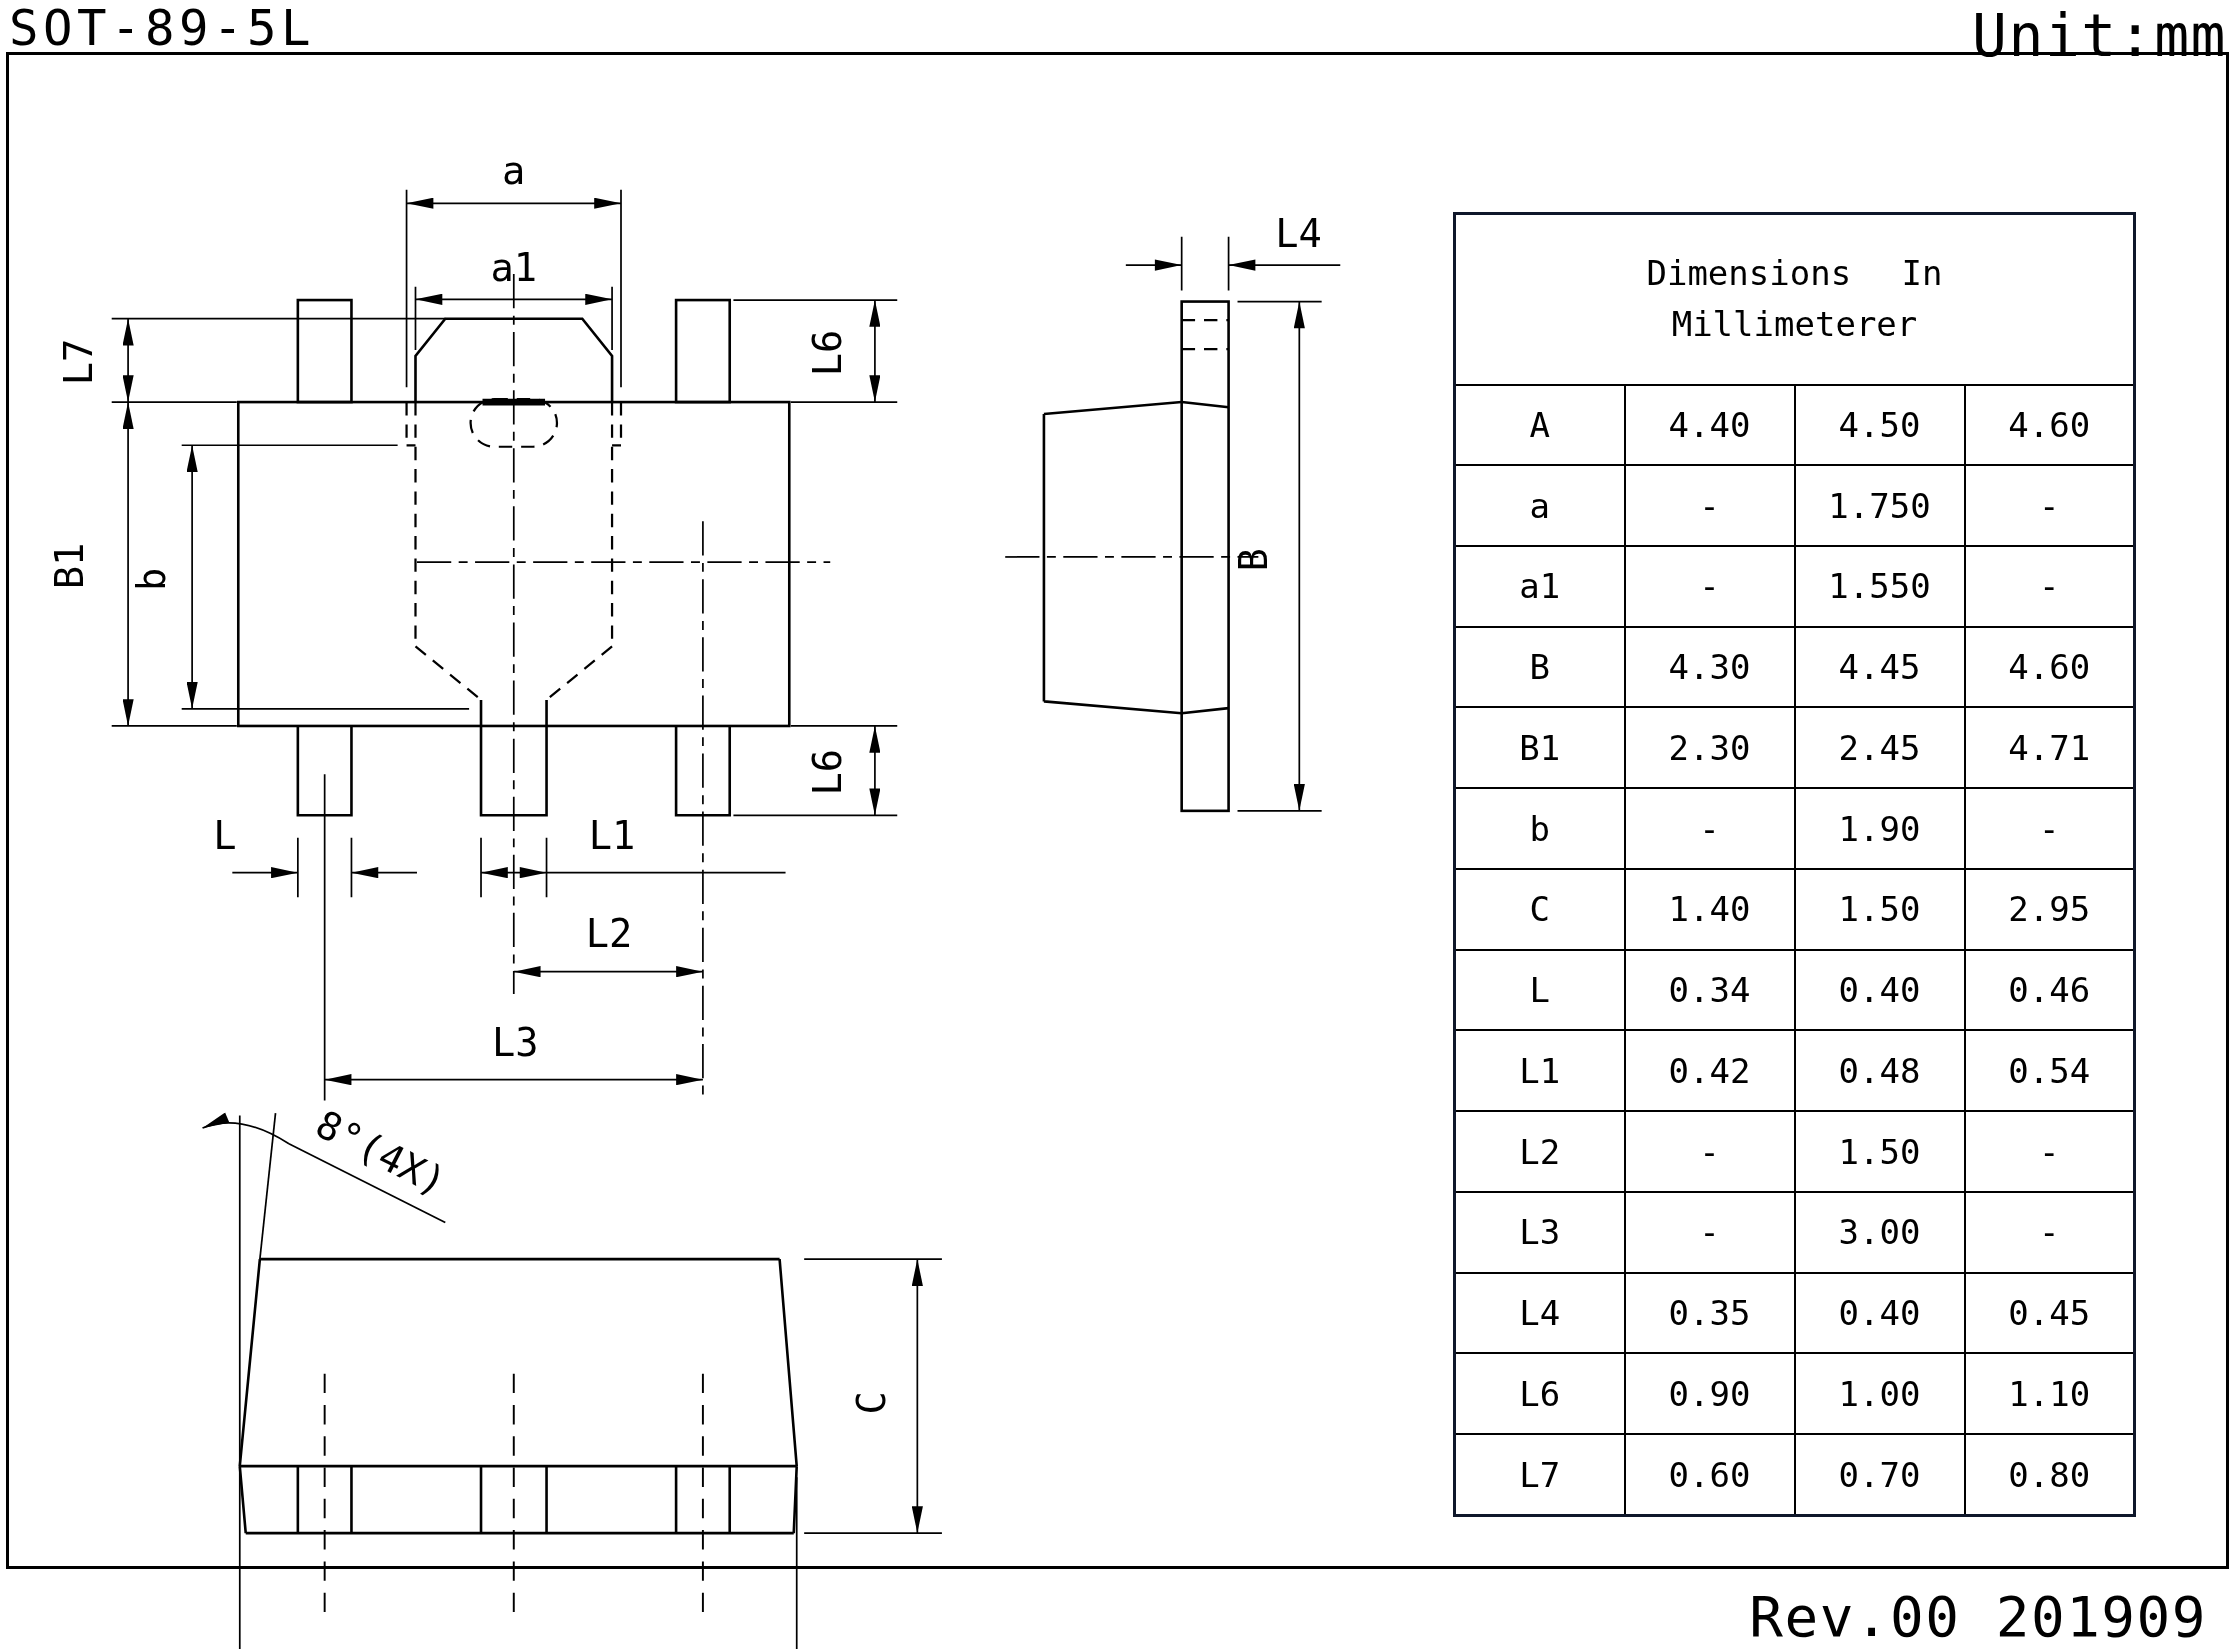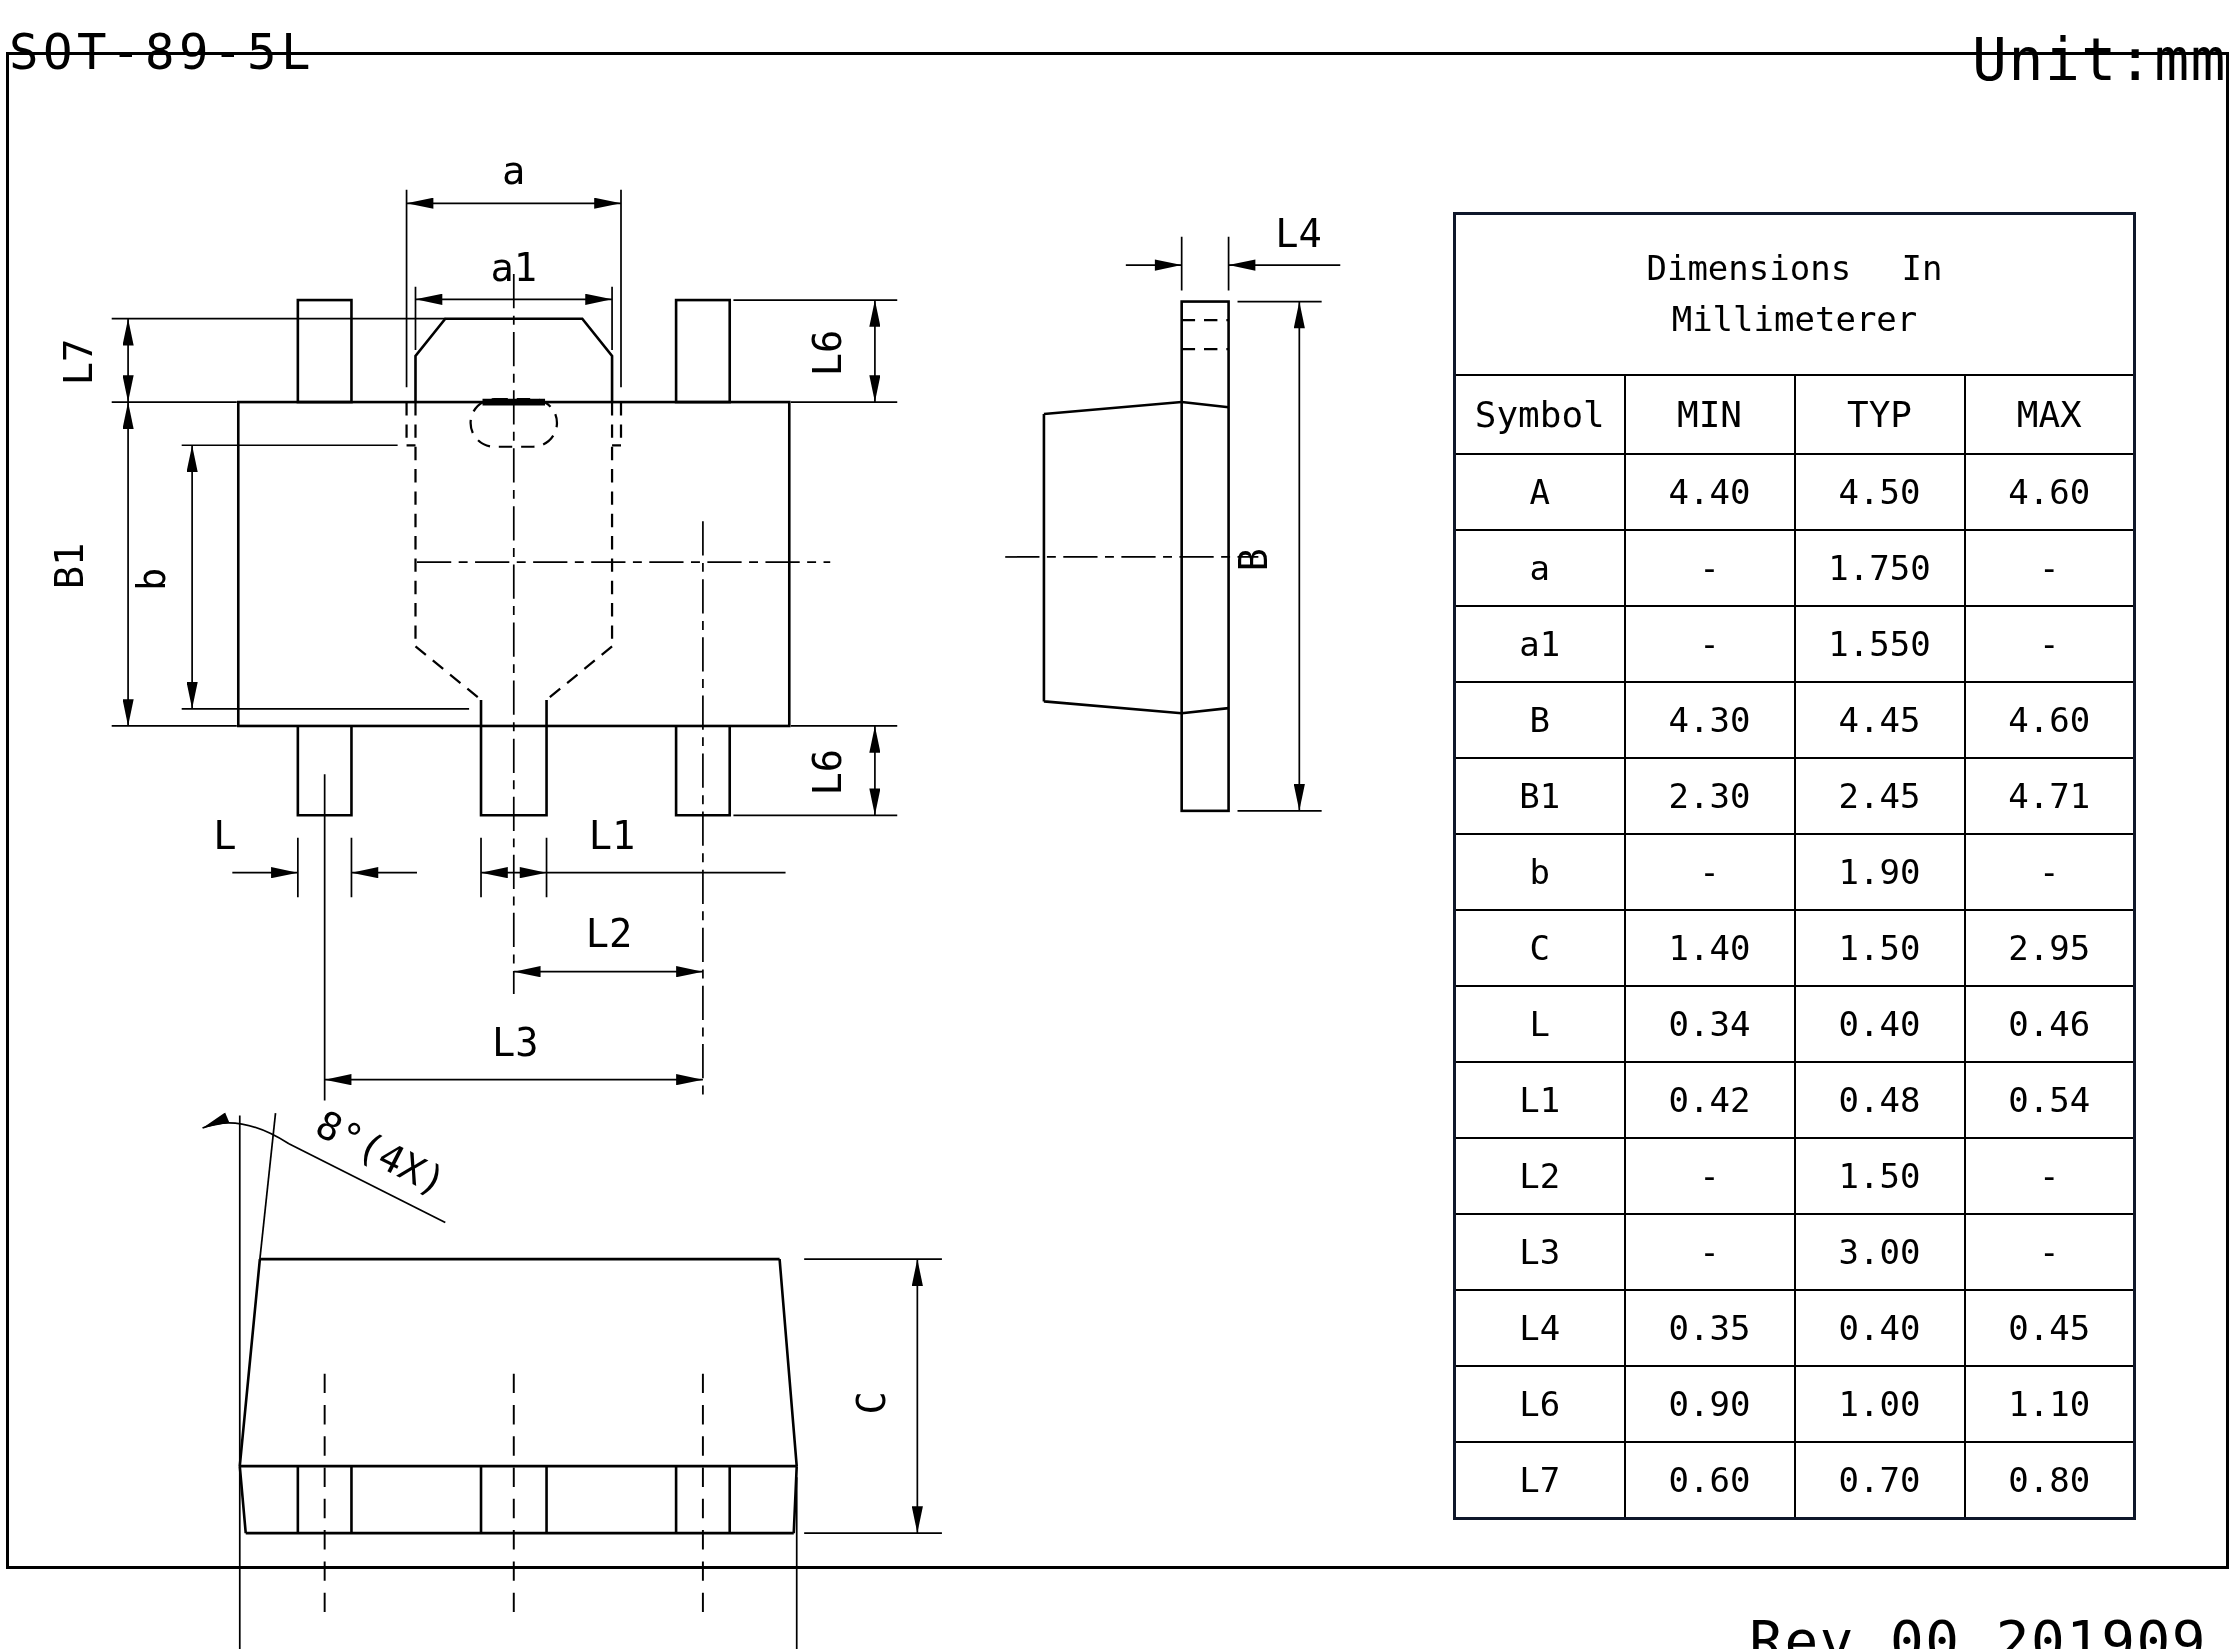--- a/index.html
+++ b/index.html
@@ -1,18 +1,18 @@
 <!DOCTYPE html>
 <html style="font-size:12px"><head>
 <meta charset="utf-8">
 <style>
   html,body{margin:0;padding:0;}
   body{width:2239px;height:1650px;position:relative;background:#fff;
        font-family:"DejaVu Sans Mono", monospace;color:#000;}
-  .corner-text{position:absolute;white-space:nowrap;margin-top:24px;}
+  .corner-text{position:absolute;white-space:nowrap;}
   #page-title{left:9px;top:0px;font-size:49px;letter-spacing:4.5px;}
   #unit-label{right:12px;top:1.5px;font-size:58px;letter-spacing:1.5px;}
   #rev-label{right:32px;top:1584px;font-size:56px;letter-spacing:1.5px;}
   #sheet-border{position:absolute;left:6px;top:52px;width:2223px;height:1517px;
        border:3px solid #000;box-sizing:border-box;}
   svg{position:absolute;left:0;top:0;}
   svg text{font-family:"DejaVu Sans Mono", monospace;fill:#000;font-size:52px;}
   .ol{stroke:#000;stroke-width:3.5;fill:none;}
   .thin{stroke:#000;stroke-width:2.3;fill:none;}
   .hid{stroke:#000;stroke-width:3;fill:none;stroke-dasharray:18 12;}
@@ -194,26 +194,20 @@
 </svg>
 
 <table id="dim-table">
   <tbody>
     <tr class="t-title">
       <td colspan="4">
         <div class="ws">Dimensions In</div>
         <div>Millimeterer</div>
       </td>
     </tr>
-    <tr class="t-head">
-      <td class="c-sym">Symbol</td>
-      <td class="c-min">MIN</td>
-      <td class="c-typ">TYP</td>
-      <td class="c-max">MAX</td>
-    </tr>
     <tr class="t-row">
       <td>A</td>
       <td>4.40</td>
       <td>4.50</td>
       <td>4.60</td>
     </tr>
     <tr class="t-row">
       <td>a</td>
       <td>-</td>
       <td>1.750</td>

